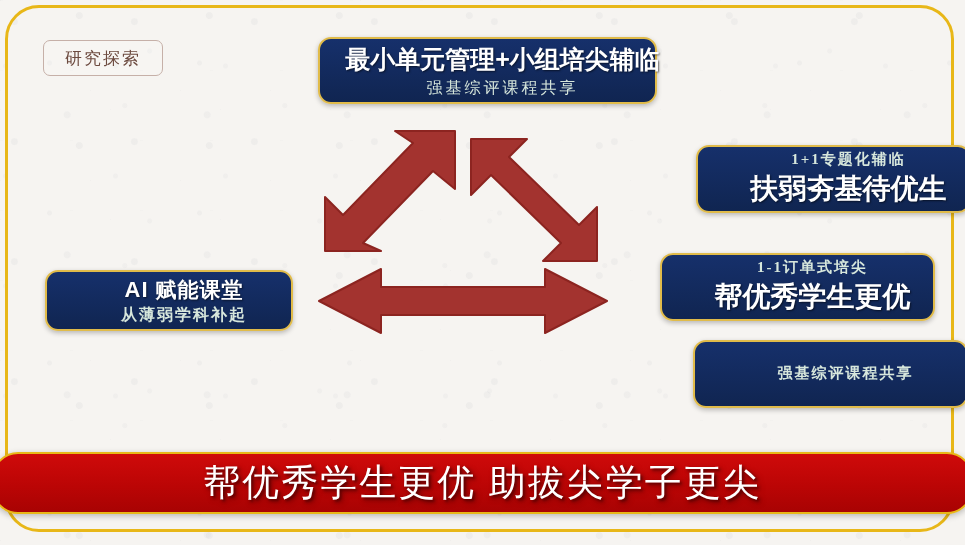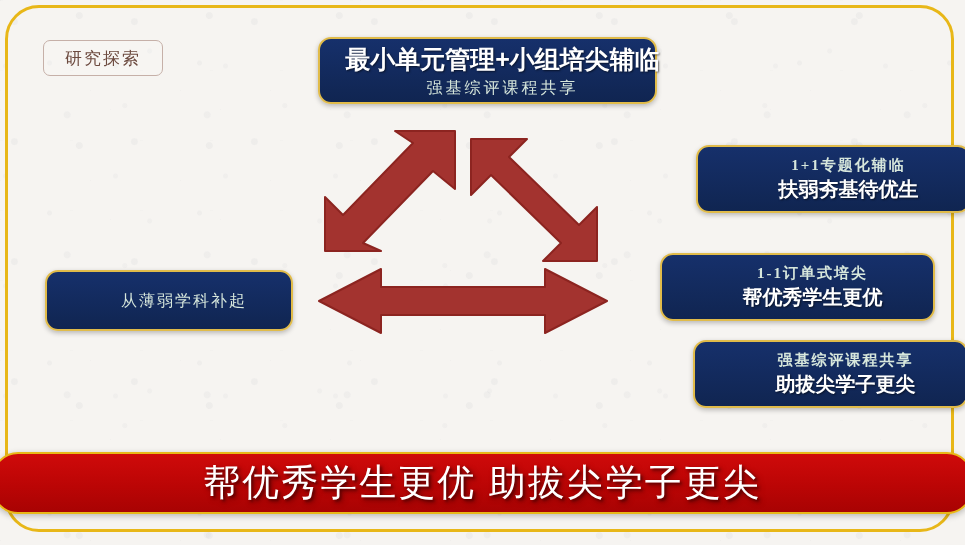--- a/index.html
+++ b/index.html
@@ -59,28 +59,28 @@
   }
   
   #box-top{left:318px;top:37px;width:339px;height:67px;}
   #box-top .nb-main{font-size:25px;letter-spacing:0px;}
   #box-top .nb-sub{font-size:16px;margin-top:2px;letter-spacing:3px;}
   
   #box-left{left:45px;top:270px;width:248px;height:61px;}
   #box-left .nb-main{font-size:21px;letter-spacing:1px;}
   #box-left .nb-main .ai{font-family:"Liberation Sans",sans-serif;font-size:22px;}
   #box-left .nb-main .cn{font-family:"Liberation Serif",serif;font-weight:bold;}
-  #box-left .nb-sub{font-size:16px;margin-top:1px;font-weight:normal;letter-spacing:2px;}
+  #box-left .nb-sub{font-size:16px;margin-top:1px;font-weight:bold;letter-spacing:2px;}
   
   .box-right{left:660px;width:275px;height:68px;}
   #box-r1{top:145px;margin-left:36px;}
   #box-r2{top:253px;}
   #box-r3{top:340px;margin-left:33px;}
   .box-right .nb-sub{font-size:15px;letter-spacing:2px;font-weight:bold;margin-bottom:1px;}
-  .box-right .nb-main{font-size:20px;letter-spacing:0px;}
+  .box-right .nb-main{font-size:28px;letter-spacing:0px;}
   
   .arrow{position:absolute;}
   .arrow svg{display:block;}
   #arrow-diag-left{left:322px;top:128px;}
   #arrow-diag-right{left:468px;top:136px;}
   #arrow-horizontal{left:316px;top:266px;}
   
   #banner{
     position:absolute;left:-8px;top:452px;width:981px;height:62px;
     background:linear-gradient(180deg,#cf0a0a 0%,#bb0505 55%,#a80303 100%);
@@ -104,34 +104,37 @@
   <div id="badge">
     <span>研究探索</span>
   </div>
 
   <div class="nbox" id="box-top">
     <div class="nb-main">最小单元管理+小组培尖辅临</div>
     <div class="nb-sub">强基综评课程共享</div>
   </div>
 
   <div class="nbox" id="box-left">
+    <div class="nb-main">
+      <span class="ai">AI</span>
+      <span class="cn">赋能课堂</span>
+    </div>
     <div class="nb-sub">从薄弱学科补起</div>
   </div>
 
   <div class="nbox box-right" id="box-r1">
     <div class="nb-sub">1+1专题化辅临</div>
     <div class="nb-main">扶弱夯基待优生</div>
   </div>
   <div class="nbox box-right" id="box-r2">
     <div class="nb-sub">1-1订单式培尖</div>
     <div class="nb-main">帮优秀学生更优</div>
   </div>
   <div class="nbox box-right" id="box-r3">
     <div class="nb-sub">强基综评课程共享</div>
-    <div class="nb-main">助拔尖学子更尖</div>
   </div>
 
   <div class="arrow" id="arrow-diag-left">
     <svg width="136" height="126" viewBox="0 0 136 126">
       <g transform="translate(3,3)">
         <polygon points="130,0 130,58 108,40 38,112 56,120 0,120 0,66 18,84 88,12 70,0" fill="#a3332f" stroke="#8c2420" stroke-width="2" stroke-linejoin="round" transform="translate(0,0)"></polygon>
       </g>
     </svg>
   </div>
 

